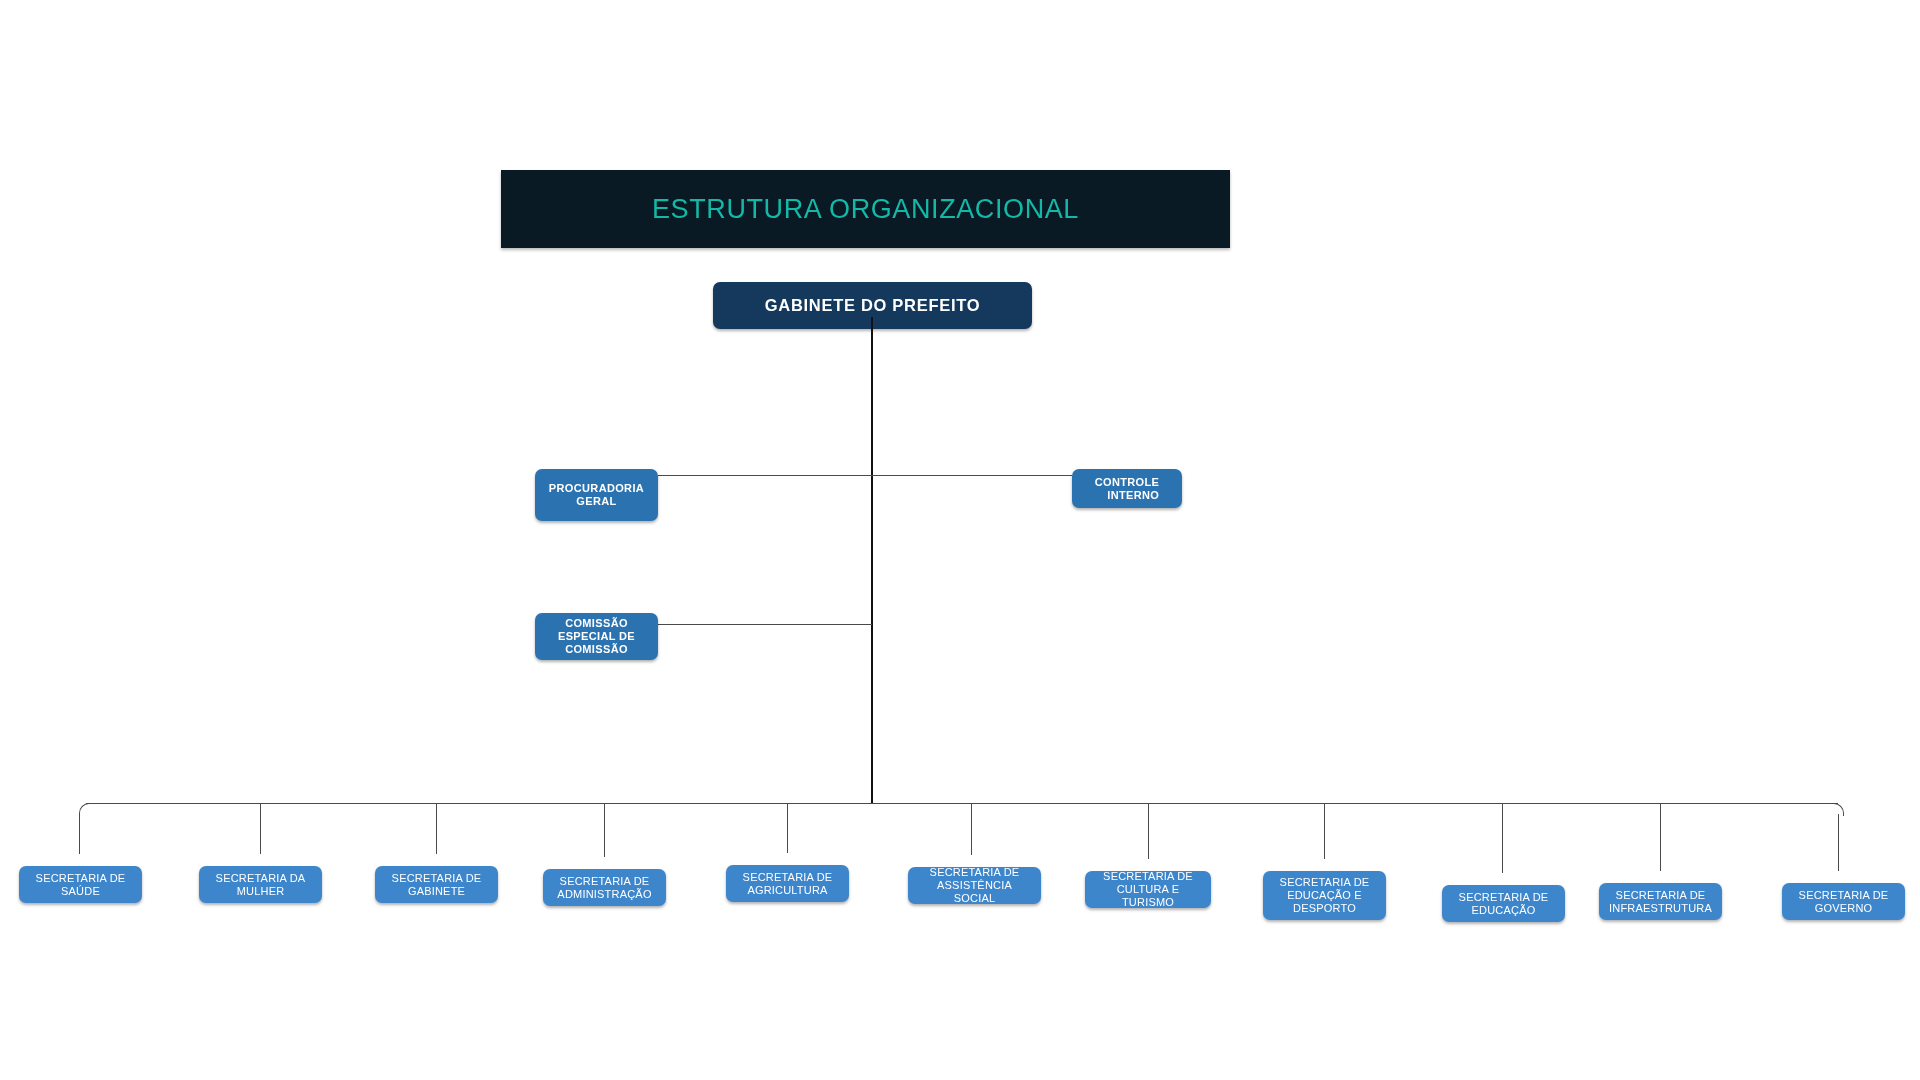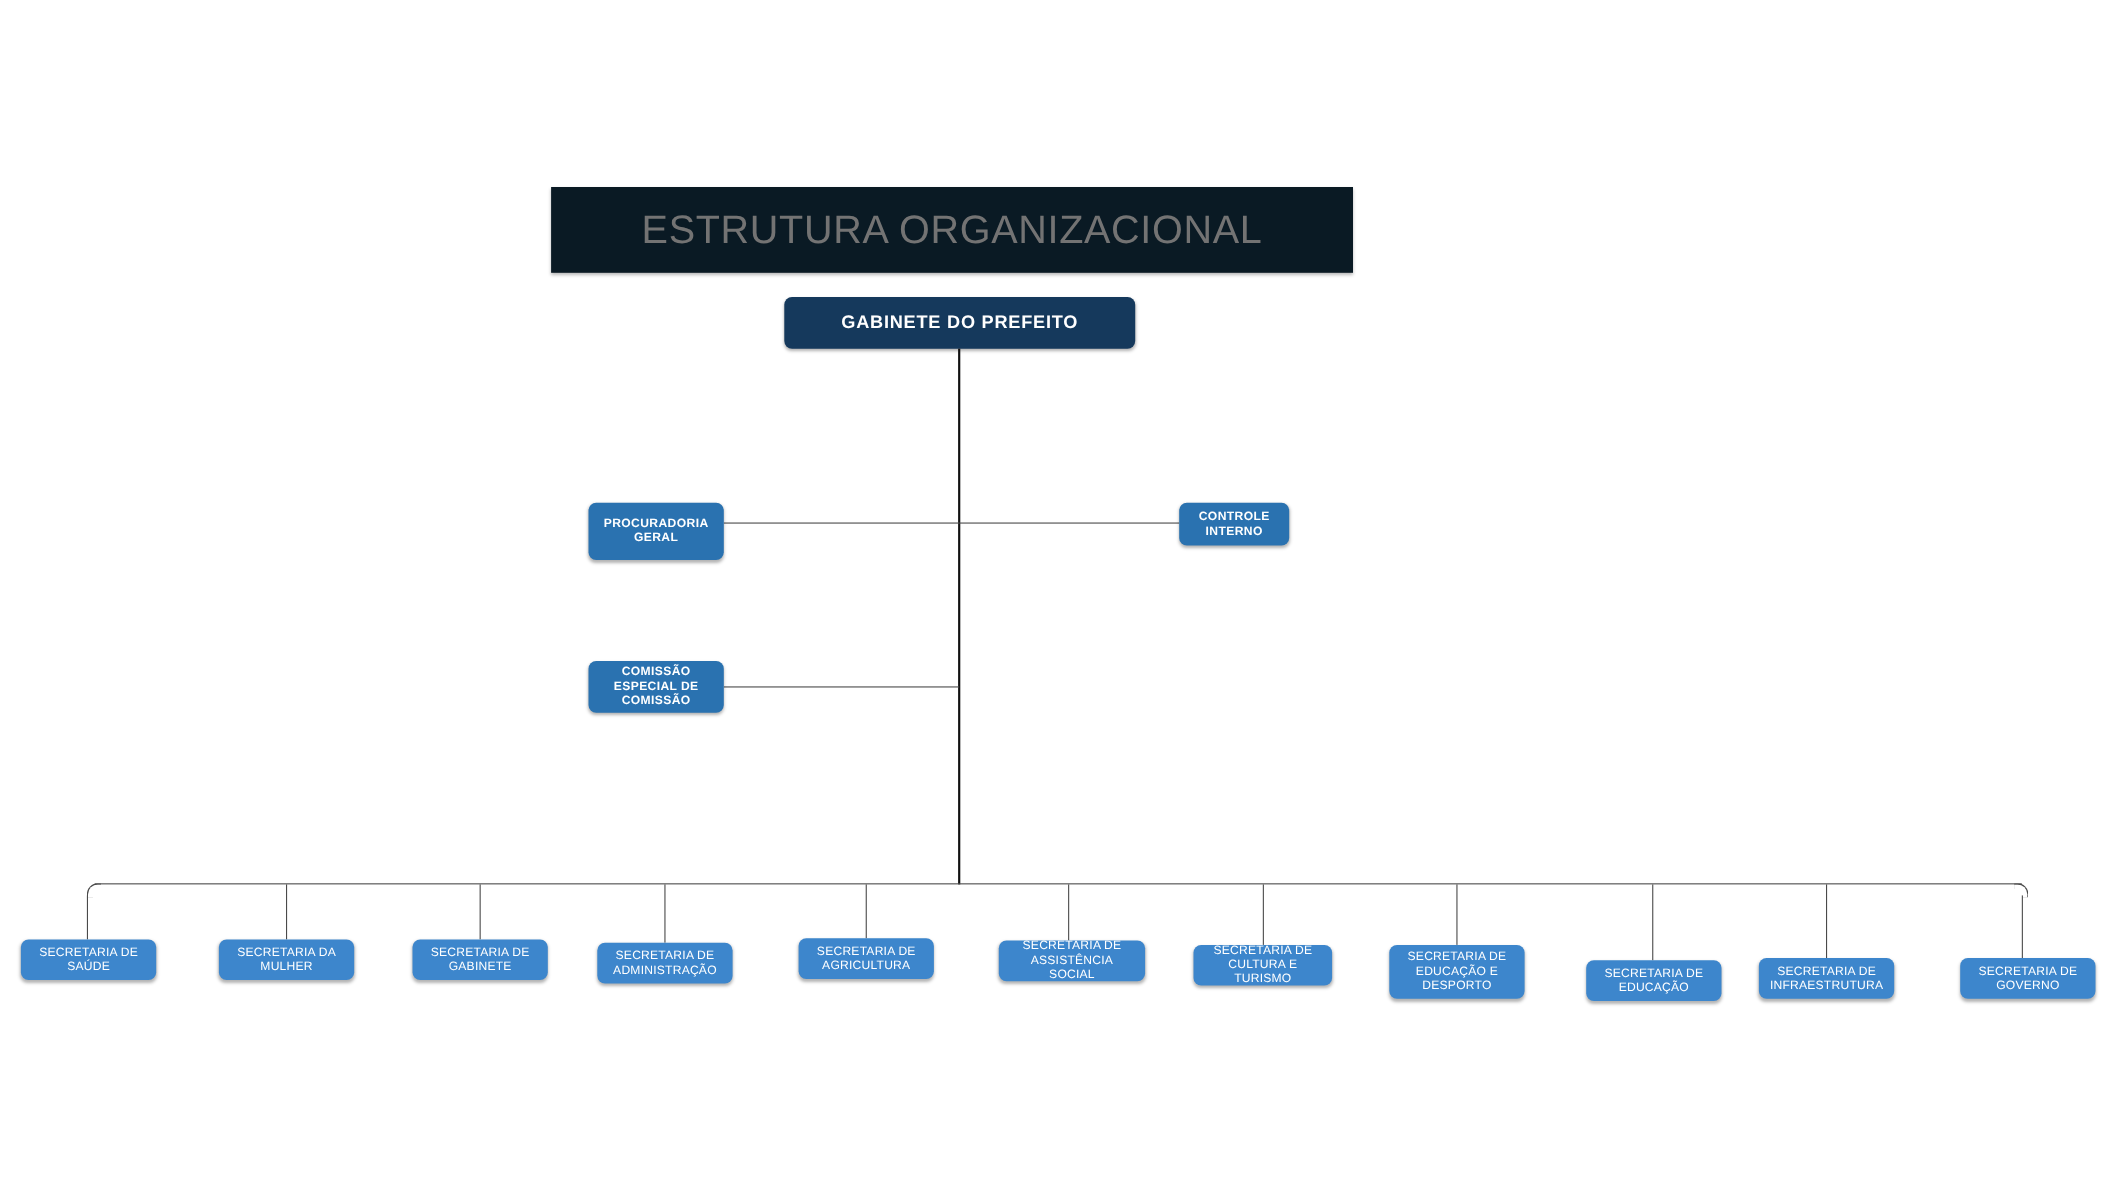--- a/index.html
+++ b/index.html
@@ -27,41 +27,42 @@
     top: 170px;
     width: 729px;
     height: 78px;
     background: #0a1a24;
     display: flex;
     align-items: center;
     justify-content: center;
     box-shadow: 0 2px 3px rgba(0,0,0,0.28);
   }
   .title-banner .title-text {
-    color: #737373;
-    font-size: 36px;
+    color: #14b8a6;
+    font-size: 27px;
     font-weight: 400;
     letter-spacing: 0.6px;
     line-height: 1;
     white-space: nowrap;
   }
 
   
   .node {
     position: absolute;
     box-sizing: border-box;
     border-radius: 7px;
     display: flex;
     align-items: center;
     justify-content: center;
     text-align: center;
     color: #ffffff;
     box-shadow: 0 2px 3px rgba(0,0,0,0.30);
     padding: 3px 12px;
     line-height: 1.18;
+    margin-top: 12px;
   }
 
   .node.root {
     background: #15395c;
     font-size: 16.5px;
     font-weight: bold;
     letter-spacing: 0.7px;
   }
   .node.staff {
     background: #2a72b0;
@@ -128,21 +129,21 @@
   <div class="h-thin" style="left:658px; top:475px; width:214px;"></div>
   <div class="h-thin" style="left:872px; top:475px; width:200px;"></div>
 
   <div class="node staff" style="left:535px; top:457px; width:123px; height:52px;">
     <span>
       <span>PROCURADORIA</span><br>
       <span>GERAL</span>
     </span>
   </div>
 
-  <div class="node staff" style="left:1072px; top:457px; width:100px; height:39px;">
+  <div class="node staff" style="left:1072px; top:457px; width:110px; height:39px;text-align:right;">
     <span>
       <span>CONTROLE</span><br>
       <span>INTERNO</span>
     </span>
   </div>
 
   <div class="h-thin" style="left:658px; top:624px; width:214px;"></div>
   <div class="node staff" style="left:535px; top:601px; width:123px; height:47px;">
     <span>
       <span>COMISSÃO</span><br>

